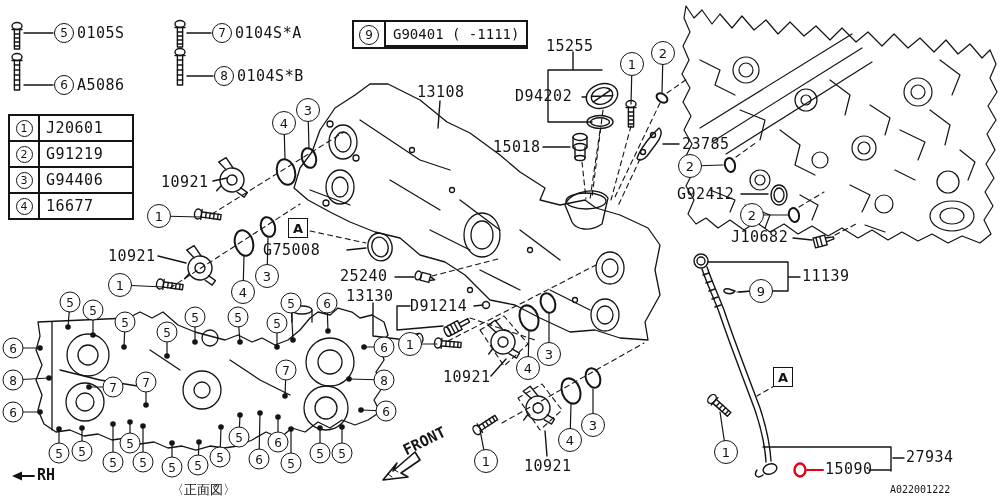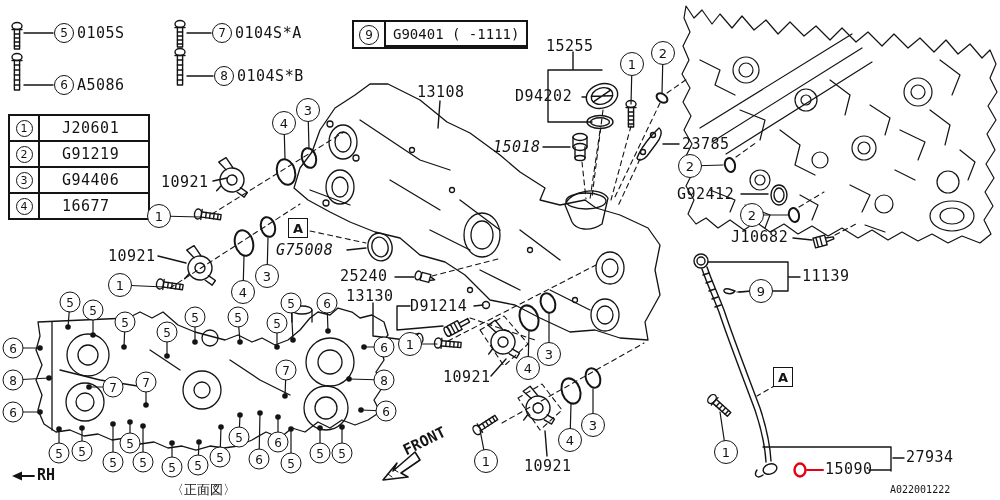--- a/index.html
+++ b/index.html
@@ -15,21 +15,21 @@
   .circ{border:1.6px solid #141414;border-radius:50%;display:flex;align-items:center;justify-content:center;
         font-family:"DejaVu Sans",sans-serif;background:#fff;box-sizing:border-box;line-height:1;}
   .abox{position:absolute;width:18px;height:18px;border:1.7px solid #141414;background:#fff;
         display:flex;align-items:center;justify-content:center;transform:translate(-50%,-50%);
         font-family:"DejaVu Sans",sans-serif;font-weight:bold;font-size:13px;}
   .ptable{position:absolute;left:8px;top:114px;border:2px solid #141414;background:#fff;}
   .ptable .row{display:flex;align-items:center;height:24px;border-bottom:2px solid #141414;}
   .ptable .row:last-child{border-bottom:none;}
   .ptable .ncell{width:30px;height:100%;display:flex;align-items:center;justify-content:center;
                  border-right:2px solid #141414;box-sizing:border-box;}
-  .ptable .pcell{width:86px;padding-left:22px;font-size:15px;letter-spacing:.5px;}
+  .ptable .pcell{width:86px;padding-left:6px;font-size:15px;letter-spacing:.5px;}
   .vbox{position:absolute;left:352px;top:20px;border:2px solid #141414;display:flex;background:#fff;}
   .vbox .ncell{width:30px;display:flex;align-items:center;justify-content:center;
                border-right:2px solid #141414;}
   .vbox .r{height:23px;display:flex;align-items:center;padding:0 7px;font-size:14px;white-space:nowrap;}
   .vbox .r1{border-bottom:2px solid #141414;}
   .note{position:absolute;line-height:1;white-space:nowrap;}
 </style>
 </head>
 <body>
 
@@ -390,30 +390,30 @@
 
   <div class="note" style="left:37px;top:468px;font-size:15px;font-weight:bold">RH</div>
   <div class="note" style="left:402px;top:434px;font-size:15px;font-weight:bold;transform:rotate(-26deg)">FRONT</div>
   <div class="note" style="left:171px;top:483px;font-size:13px;font-family:Liberation Serif, serif">〈正面図〉</div>
   <div class="note" style="left:890px;top:485px;font-size:10px">A022001222</div>
 
   <div id="labels-layer">
       <div class="plabel" style="left: 417px; top: 85px;">13108</div>
       <div class="plabel" style="left: 546px; top: 39px;">15255</div>
       <div class="plabel" style="left: 515px; top: 89px;">D94202</div>
-      <div class="plabel" style="left: 493px; top: 140px; font-style: italic;">15018</div>
+      <div class="plabel" style="left: 493px; top: 140px;">15018</div>
       <div class="plabel" style="left: 682px; top: 137px;">23785</div>
       <div class="plabel" style="left: 677px; top: 187px;">G92412</div>
       <div class="plabel" style="left: 731px; top: 230px;">J10682</div>
       <div class="plabel" style="left: 802px; top: 269px;">11139</div>
       <div class="plabel" style="left: 161px; top: 175px;">10921</div>
       <div class="plabel" style="left: 108px; top: 249px;">10921</div>
       <div class="plabel" style="left: 443px; top: 370px;">10921</div>
       <div class="plabel" style="left: 524px; top: 459px;">10921</div>
-      <div class="plabel" style="left: 276px; top: 243px; font-style: italic;">G75008</div>
+      <div class="plabel" style="left: 263px; top: 243px;">G75008</div>
       <div class="plabel" style="left: 340px; top: 269px; text-align: right;">25240</div>
       <div class="plabel" style="left: 346px; top: 289px;">13130</div>
       <div class="plabel" style="left: 410px; top: 299px;">D91214</div>
       <div class="plabel" style="left: 906px; top: 450px;">27934</div>
       <div class="plabel" style="left: 825px; top: 462px;">15090</div>
       <div class="plabel" style="left: 77px; top: 26px;">0105S</div>
       <div class="plabel" style="left: 77px; top: 78px;">A5086</div>
       <div class="plabel" style="left: 235px; top: 26px;">0104S*A</div>
       <div class="plabel" style="left: 237px; top: 69px;">0104S*B</div>
     </div>

